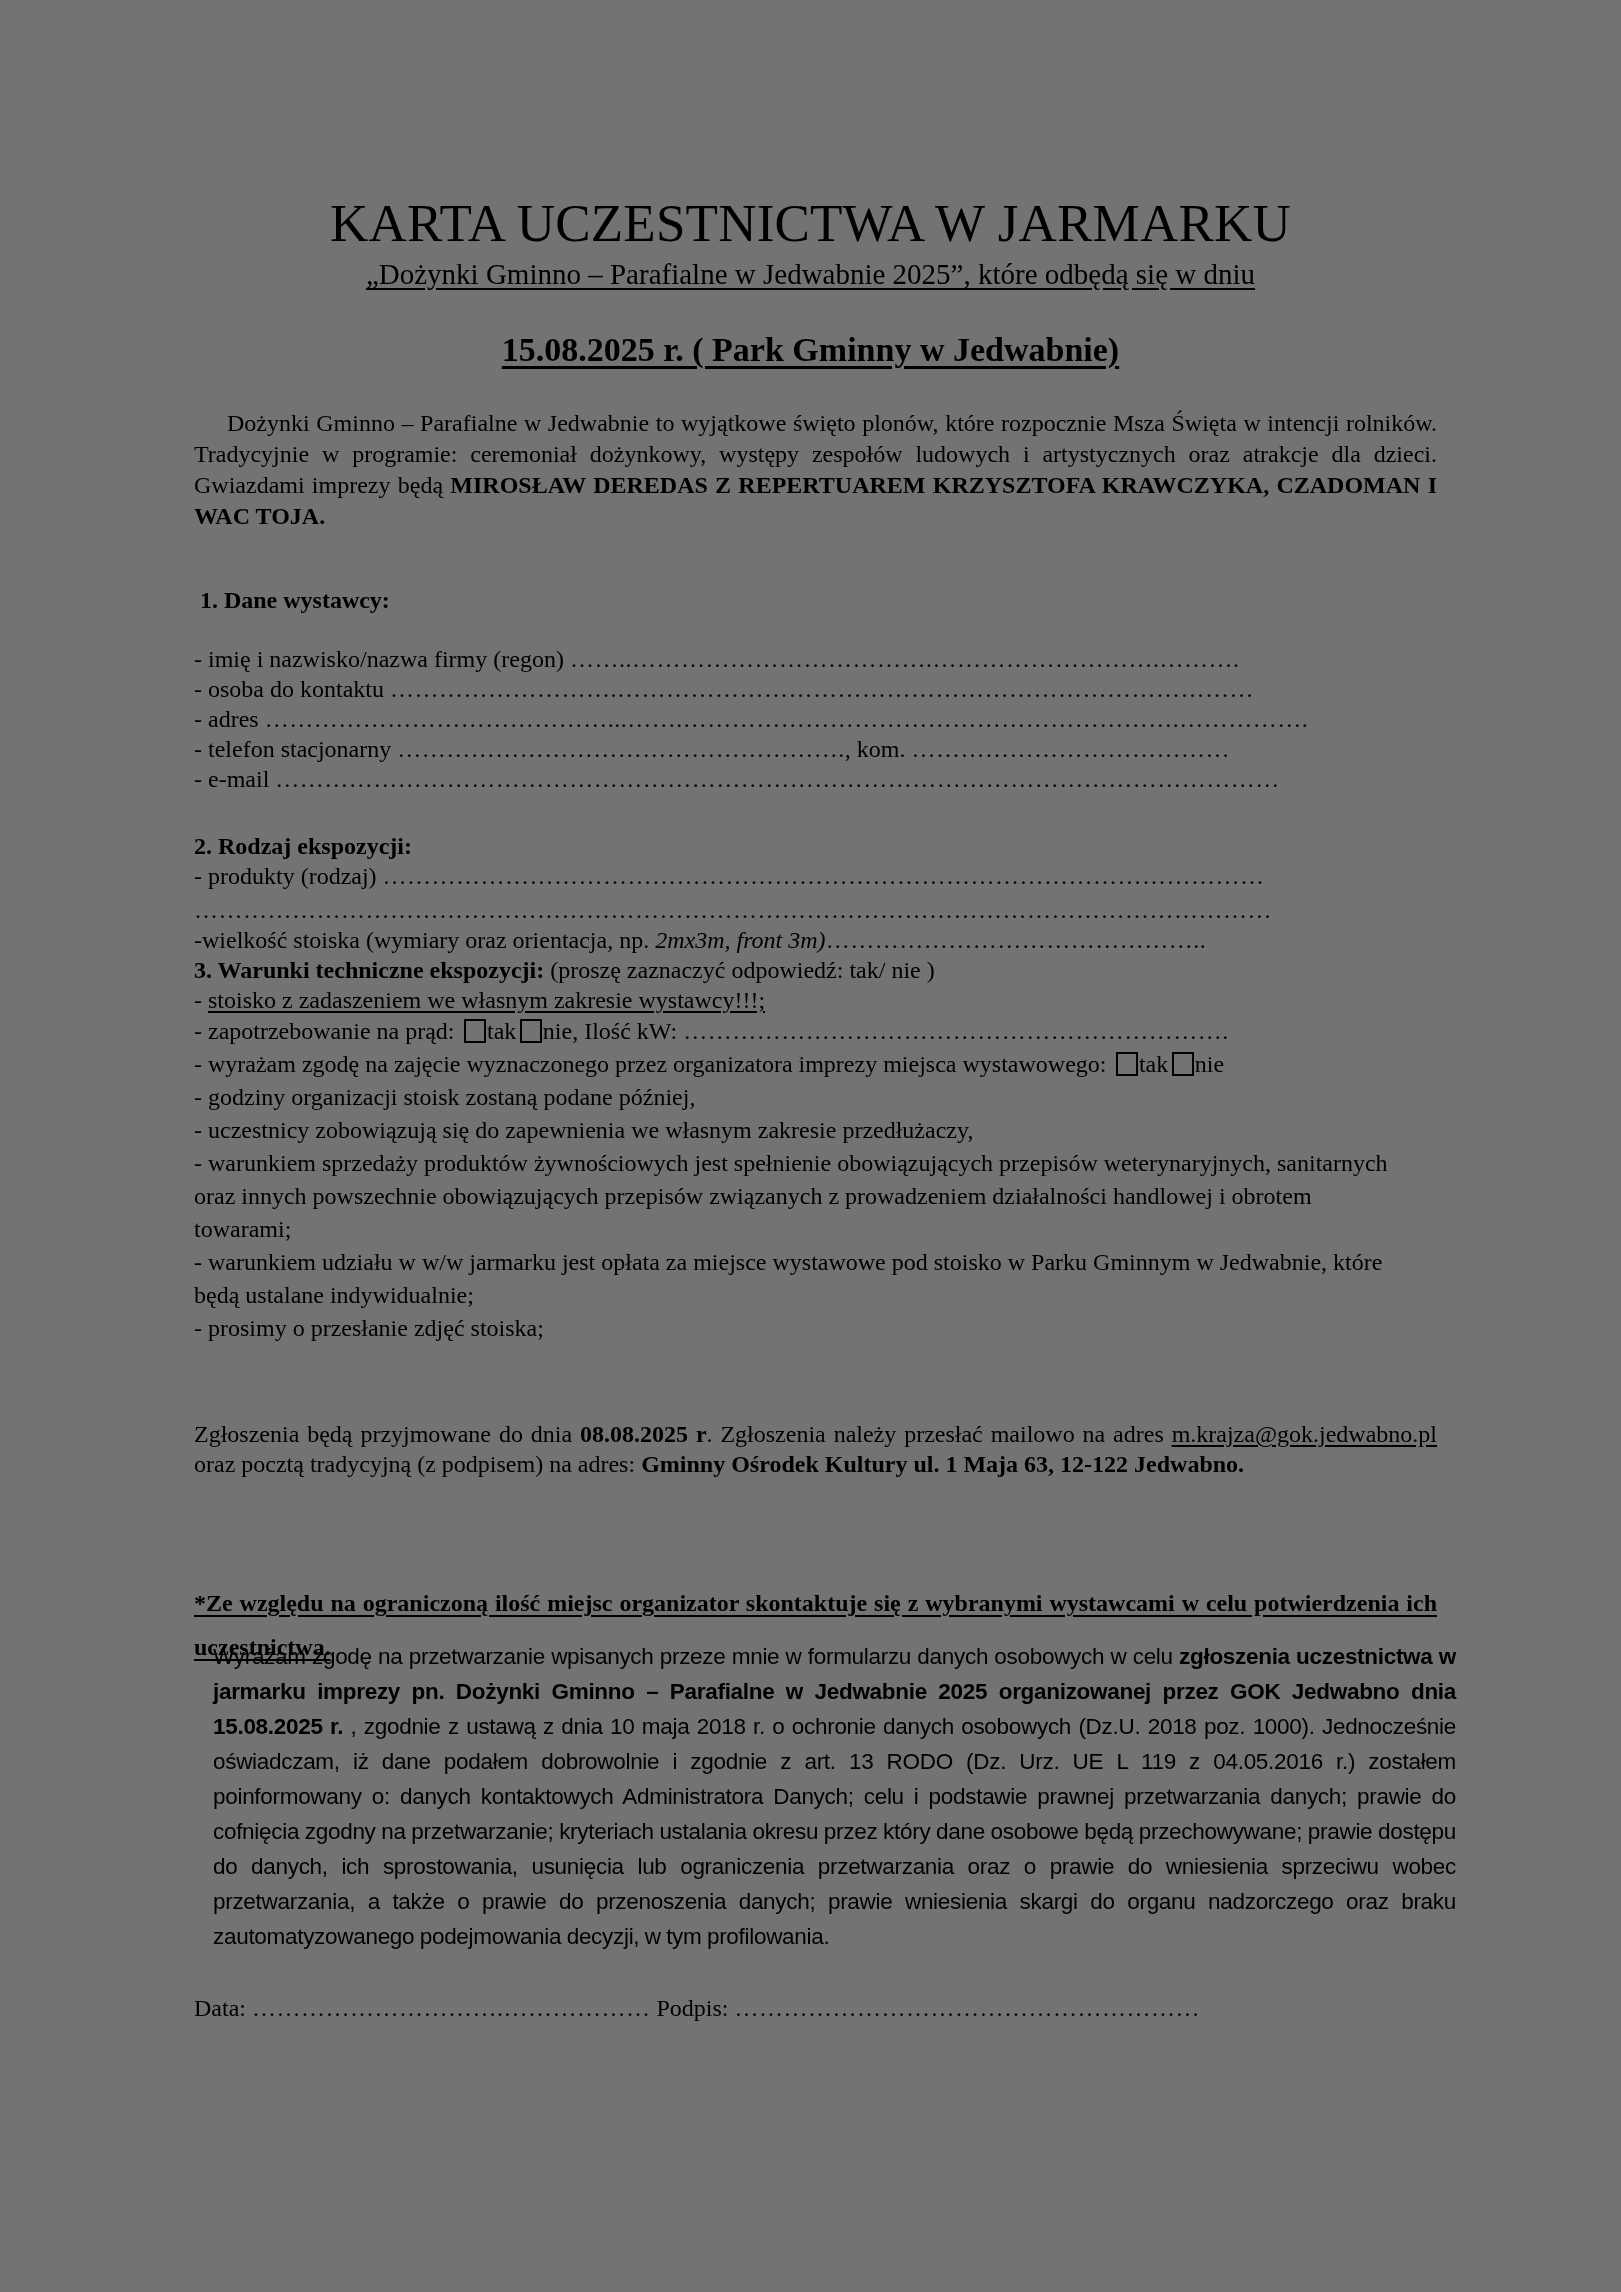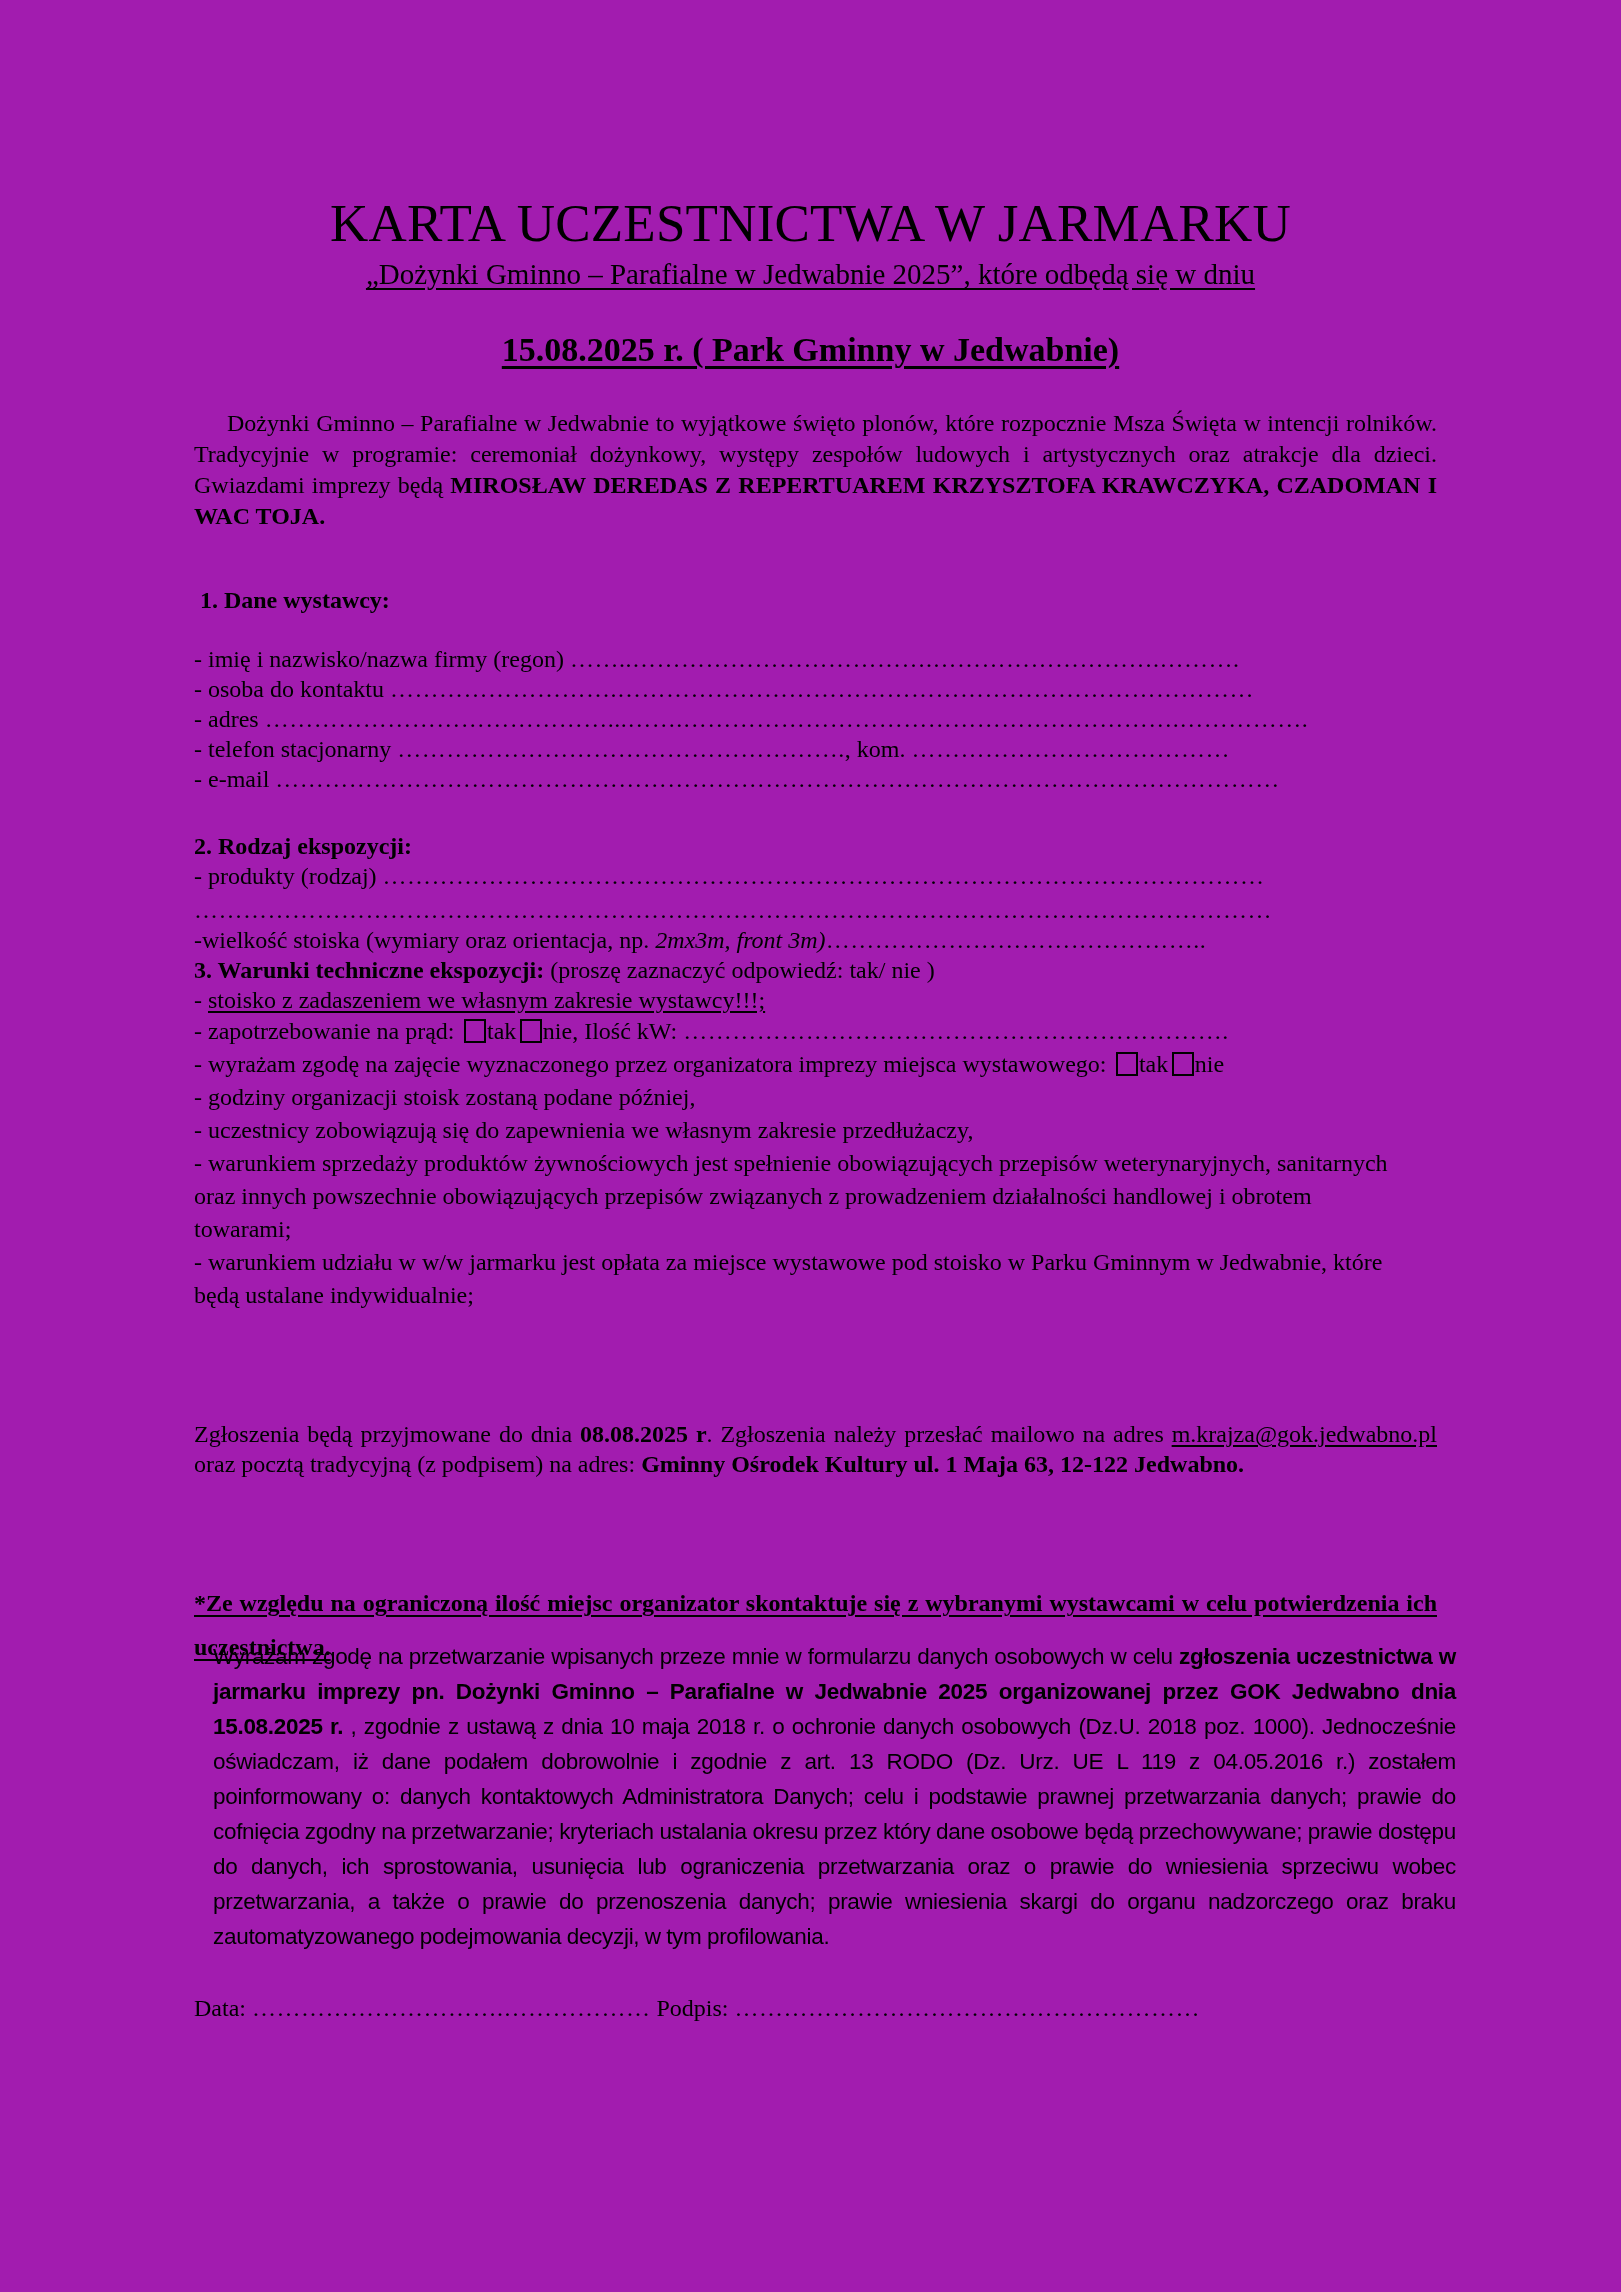--- a/index.html
+++ b/index.html
@@ -1,17 +1,17 @@
 <!DOCTYPE html>
 <html><head>
 <meta charset="utf-8">
 <style>
   html, body { margin: 0; padding: 0; background: #ffffff; }
   body { width: 1621px; height: 2293px; position: relative; overflow: hidden; color: #000; }
-  .page { position: absolute; left: 0; top: 0; width: 1621px; height: 2293px; background: #a21caf; }
+  .page { position: absolute; left: 0; top: 0; width: 1621px; height: 2293px; background: #737373; }
   .serif { font-family: "Liberation Serif", "DejaVu Serif", serif; }
   .sans  { font-family: "Liberation Sans", "DejaVu Sans", sans-serif; }
   .blk { position: absolute; left: 194px; width: 1243px; }
   .title { position: absolute; left: 0; width: 1621px; top: 194px; text-align: center; font-size: 53px; line-height: 59px; letter-spacing: 0.2px; }
   .subtitle { position: absolute; left: 0; width: 1621px; top: 257px; text-align: center; font-size: 29px; line-height: 35px; }
   .subtitle span { text-decoration: underline; text-underline-offset: 3.9px; }
   .dateline { position: absolute; left: 0; width: 1621px; top: 331px; text-align: center; font-size: 34px; line-height: 37px; font-weight: bold; }
   .dateline span { text-decoration: underline; text-decoration-thickness: 2.9px; text-underline-offset: 4.9px; }
   .t24 { font-size: 24px; }
   .intro { top: 408px; line-height: 31px; text-align: justify; text-indent: 33px; }
@@ -61,20 +61,21 @@
     <div class="row"><span>- </span><span class="u">stoisko z zadaszeniem we własnym zakresie wystawcy!!!;</span></div>
   </div>
 
   <div class="blk serif t24 cond">
     <div class="row"><span>- zapotrzebowanie na prąd: </span><span class="cb"></span><span>tak</span><span class="cb"></span><span>nie,  Ilość kW: </span><span class="dots">………………………………………………………….</span></div>
     <div class="row"><span>- wyrażam zgodę na zajęcie wyznaczonego przez organizatora imprezy miejsca wystawowego: </span><span class="cb"></span><span>tak</span><span class="cb"></span><span>nie</span></div>
     <div class="row">- godziny organizacji stoisk zostaną podane później,</div>
     <div class="row">- uczestnicy zobowiązują się do zapewnienia we własnym zakresie przedłużaczy,</div>
     <div class="row" style="width:1215px">- warunkiem sprzedaży produktów żywnościowych jest spełnienie obowiązujących przepisów weterynaryjnych, sanitarnych oraz innych powszechnie obowiązujących przepisów związanych z prowadzeniem działalności handlowej i obrotem towarami;</div>
     <div class="row" style="width:1215px">- warunkiem udziału w w/w jarmarku jest opłata za miejsce wystawowe pod stoisko w Parku Gminnym w Jedwabnie, które będą ustalane indywidualnie;</div>
+    <div class="row">- prosimy o przesłanie zdjęć stoiska;</div>
   </div>
 
   <div class="blk serif t24 apply"><span>Zgłoszenia będą przyjmowane do dnia </span><b>08.08.2025 r</b><span>. Zgłoszenia należy przesłać mailowo na adres </span><a class="u">m.krajza@gok.jedwabno.pl</a><span> oraz pocztą tradycyjną (z podpisem) na adres: </span><b>Gminny Ośrodek Kultury ul. 1 Maja 63, 12-122 Jedwabno.</b></div>
 
   <div class="blk serif t24 notice">*Ze względu na ograniczoną ilość miejsc organizator skontaktuje się z wybranymi wystawcami w celu potwierdzenia ich uczestnictwa.</div>
 
   <div class="blk sans rodo"><span>Wyrażam zgodę na przetwarzanie wpisanych przeze mnie w formularzu danych osobowych w celu </span><b>zgłoszenia uczestnictwa w jarmarku imprezy pn. Dożynki Gminno – Parafialne w Jedwabnie 2025 organizowanej przez GOK Jedwabno dnia 15.08.2025 r.</b><span> , zgodnie z ustawą z dnia 10 maja 2018 r. o ochronie danych osobowych (Dz.U. 2018 poz. 1000). Jednocześnie oświadczam, iż dane podałem dobrowolnie i zgodnie z art. 13 RODO (Dz. Urz. UE L 119 z 04.05.2016 r.) zostałem poinformowany o: danych kontaktowych Administratora Danych; celu i podstawie prawnej przetwarzania danych; prawie do cofnięcia zgodny na przetwarzanie; kryteriach ustalania okresu przez który dane osobowe będą przechowywane; prawie dostępu do danych, ich sprostowania, usunięcia lub ograniczenia przetwarzania oraz o prawie do wniesienia sprzeciwu wobec przetwarzania, a także o prawie do przenoszenia danych; prawie wniesienia skargi do organu nadzorczego oraz braku zautomatyzowanego podejmowania decyzji, w tym profilowania.</span></div>
 
   <div class="blk serif t24 sign"><span>Data: </span><span class="dots">………………………….………………</span><span> Podpis: </span><span class="dots">…………………………………………………</span></div>
 

